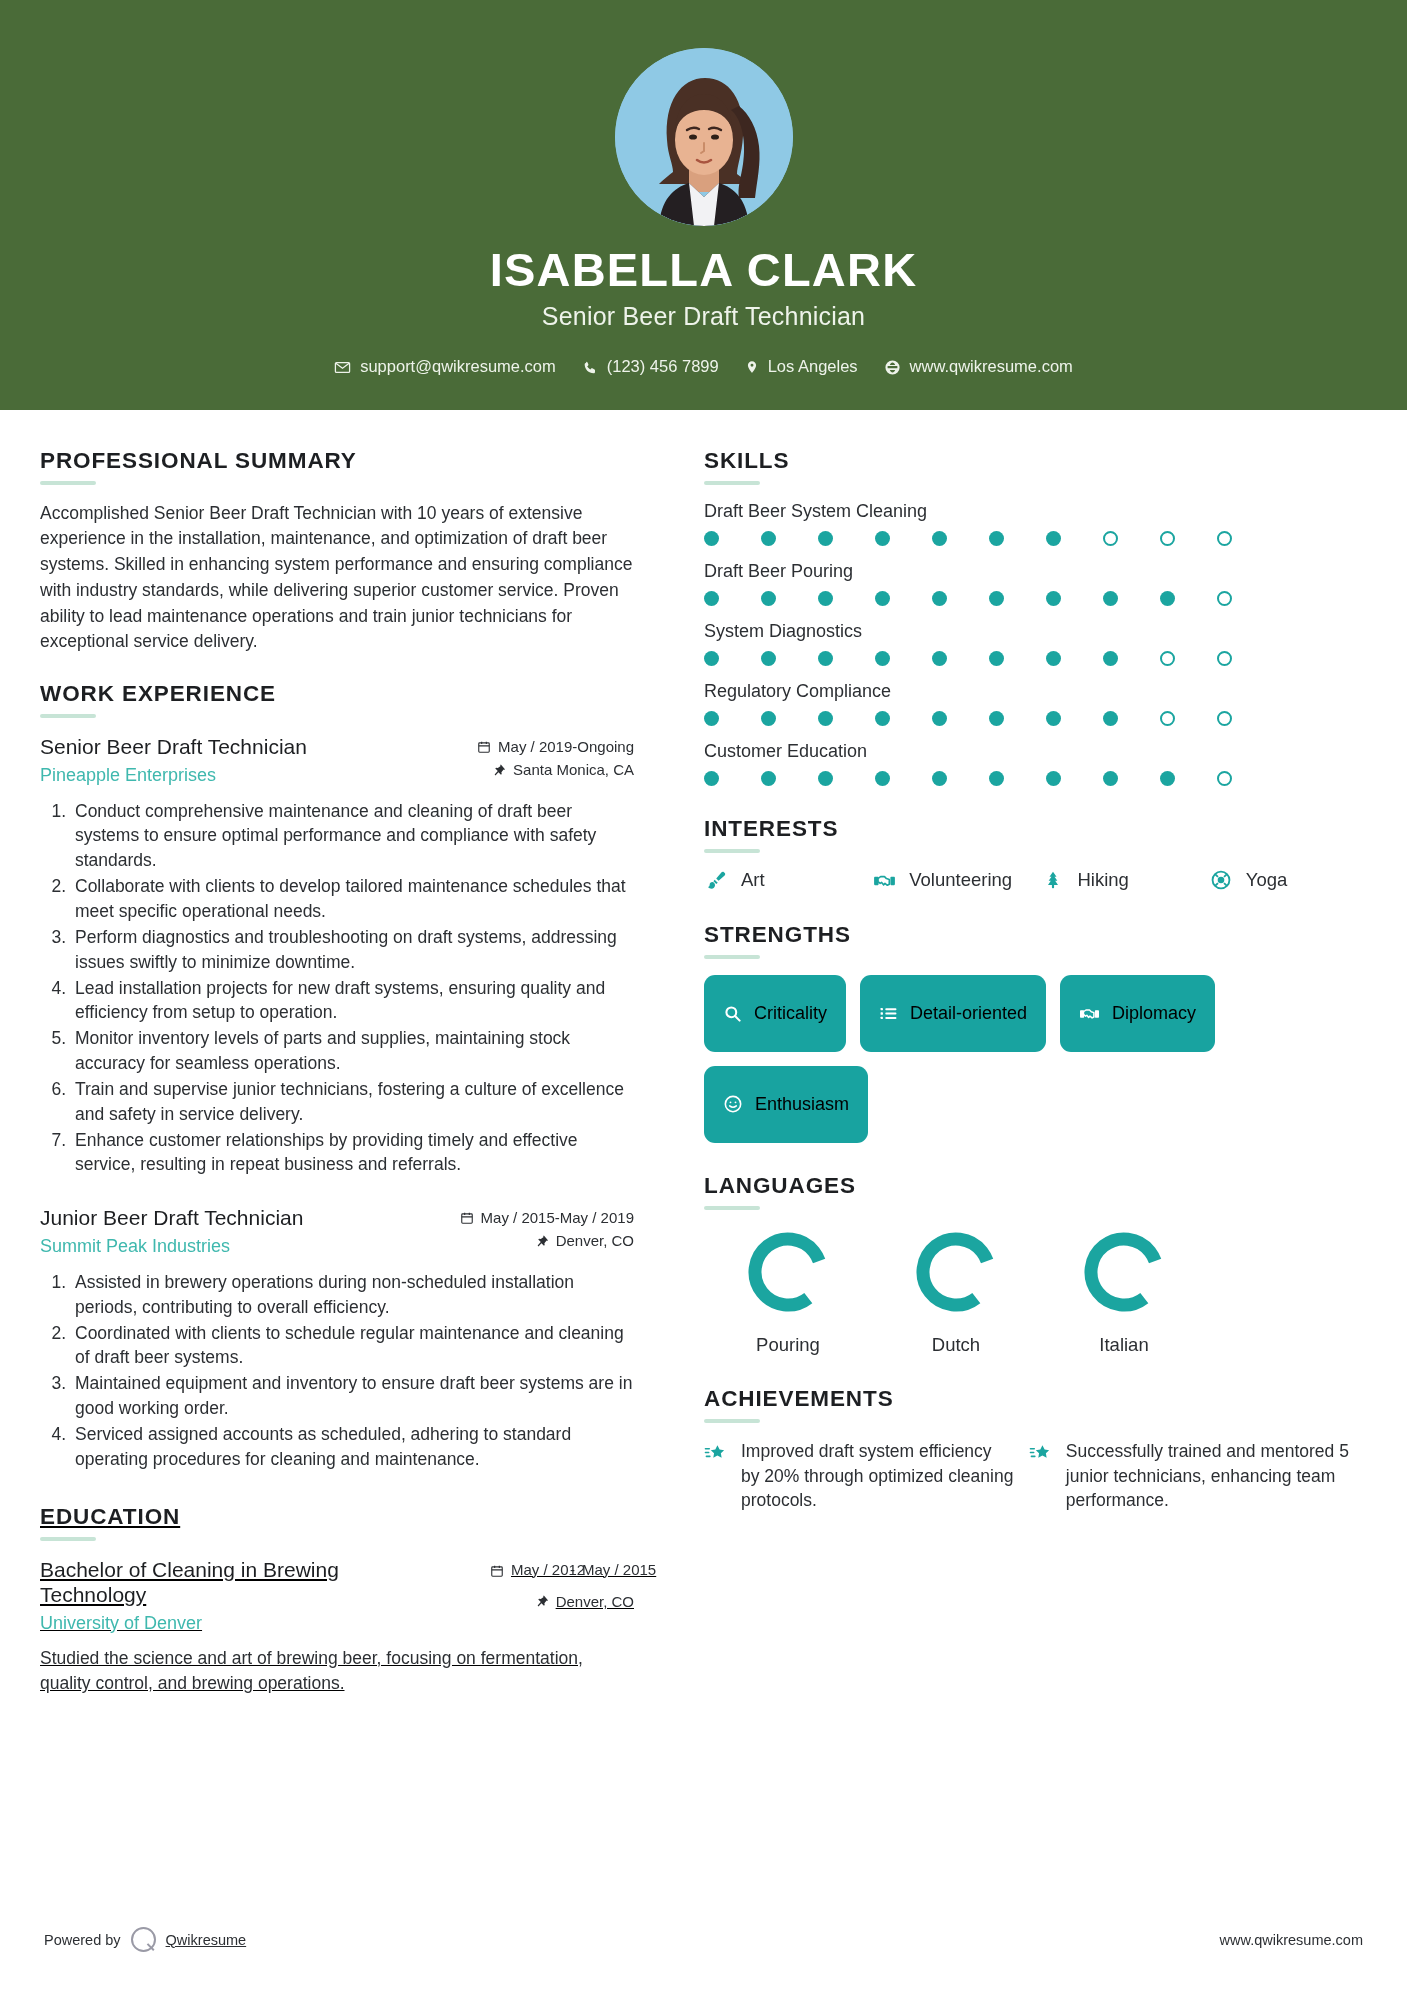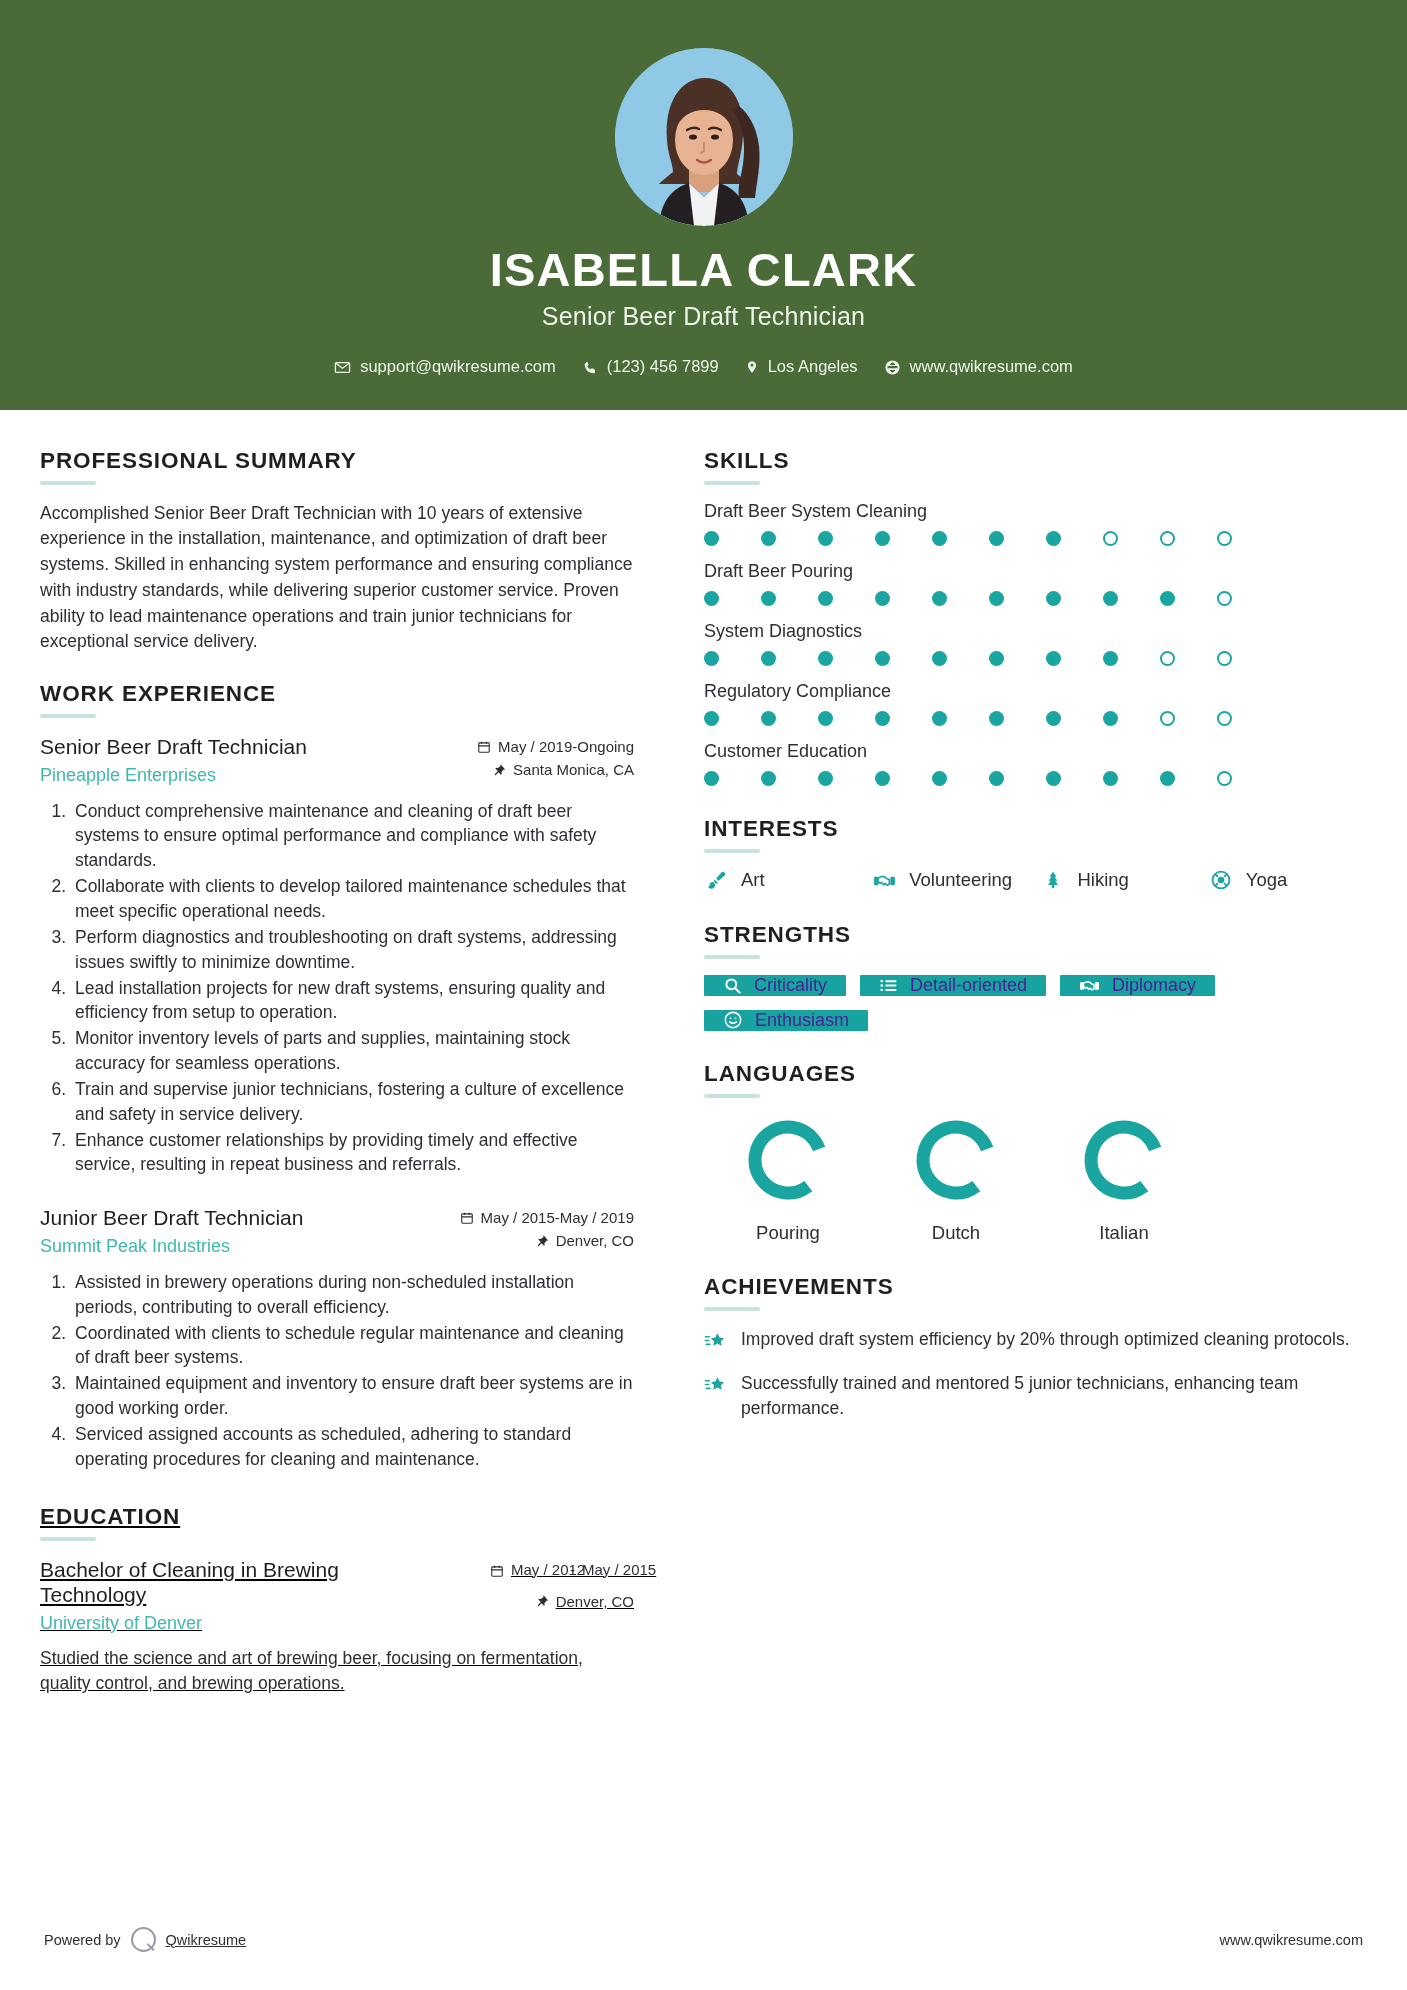--- a/index.html
+++ b/index.html
@@ -140,36 +140,36 @@
     grid-template-columns: 1fr 1fr 1fr 1fr;
     row-gap: 17px;
     column-gap: 10px;
   }
   .interest { display: flex; align-items: center; gap: 12px; font-size: 18.5px; color: #2c2f33; }
   .interest .ico { width: 25px; display: flex; justify-content: center; flex: none; }
 
   .tags { display: flex; flex-wrap: wrap; gap: 14px; }
   .tag {
     background: #18a3a0;
-    color: #4c1d95;
+    color: #000000;
     font-size: 18px;
-    padding: 0 19px;
+    padding: 28px 19px;
     display: flex;
     align-items: center;
     gap: 12px;
-    border-radius: 1px;
+    border-radius: 11px;
     white-space: nowrap;
   }
   .tag svg { display: block; flex: none; }
 
   .langs { display: flex; gap: 0; margin-top: 6px; }
   .lang { width: 168px; text-align: center; }
   .lang-label { font-size: 18.5px; color: #2c2f33; margin-top: 12px; }
 
-  .ach-list { display: flex; flex-direction: column; gap: 14px; }
+  .ach-list { display: flex; flex-direction: row; gap: 14px; }
   .ach { display: flex; gap: 14px; align-items: flex-start; }
   .ach .ico { flex: none; padding-top: 3px; }
   .ach-text { font-size: 17.5px; line-height: 1.42; color: #2c2f33; }
 
   
   .footer {
     position: absolute;
     left: 0; right: 0; bottom: 38px;
     padding: 0 44px;
     display: flex;

